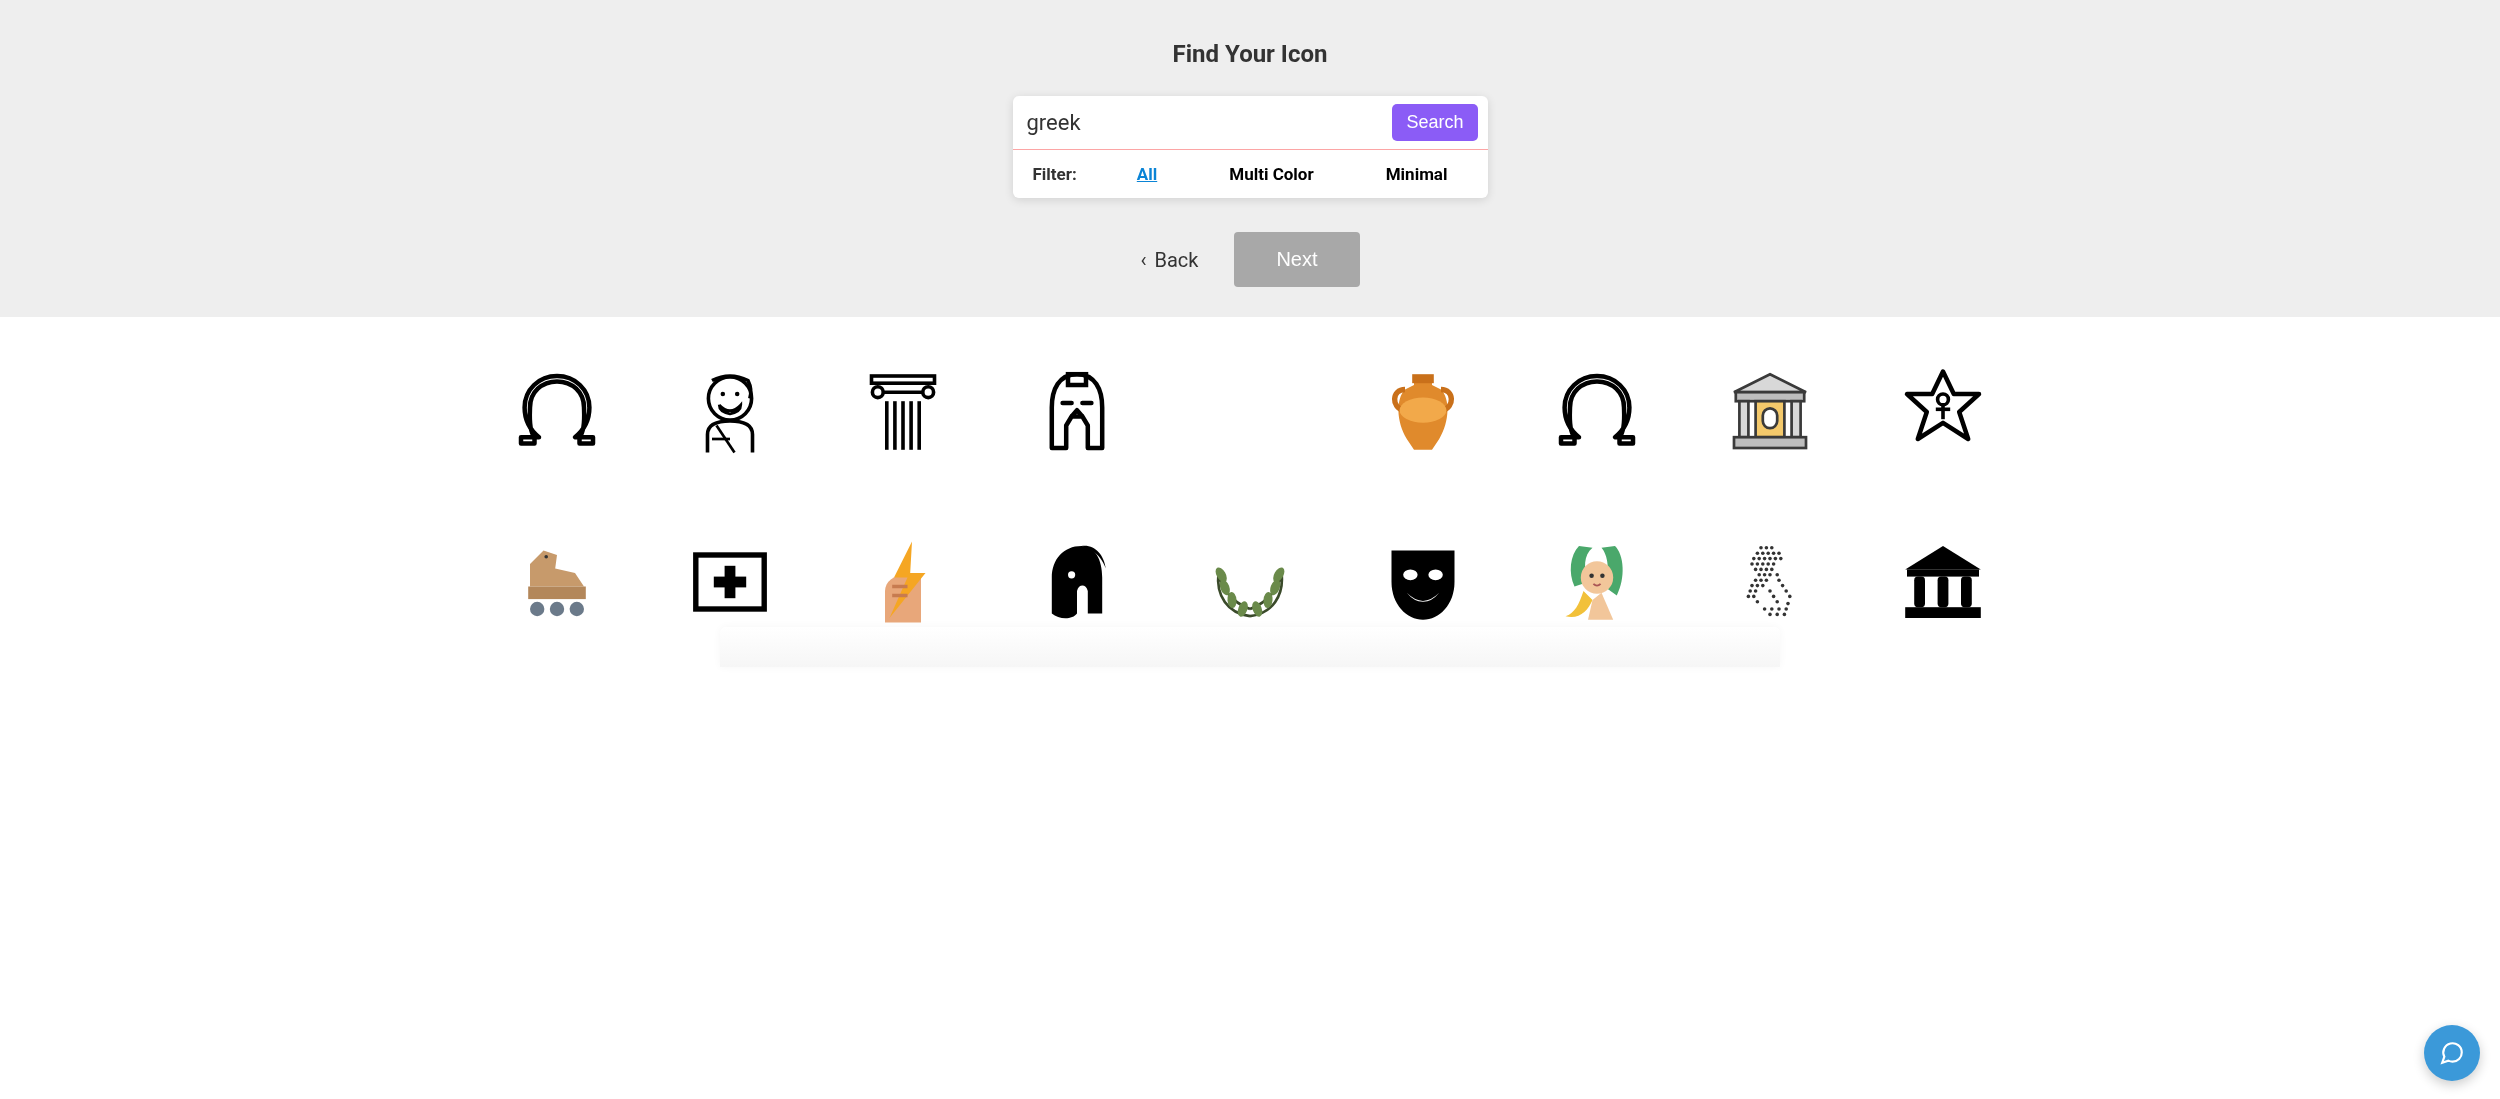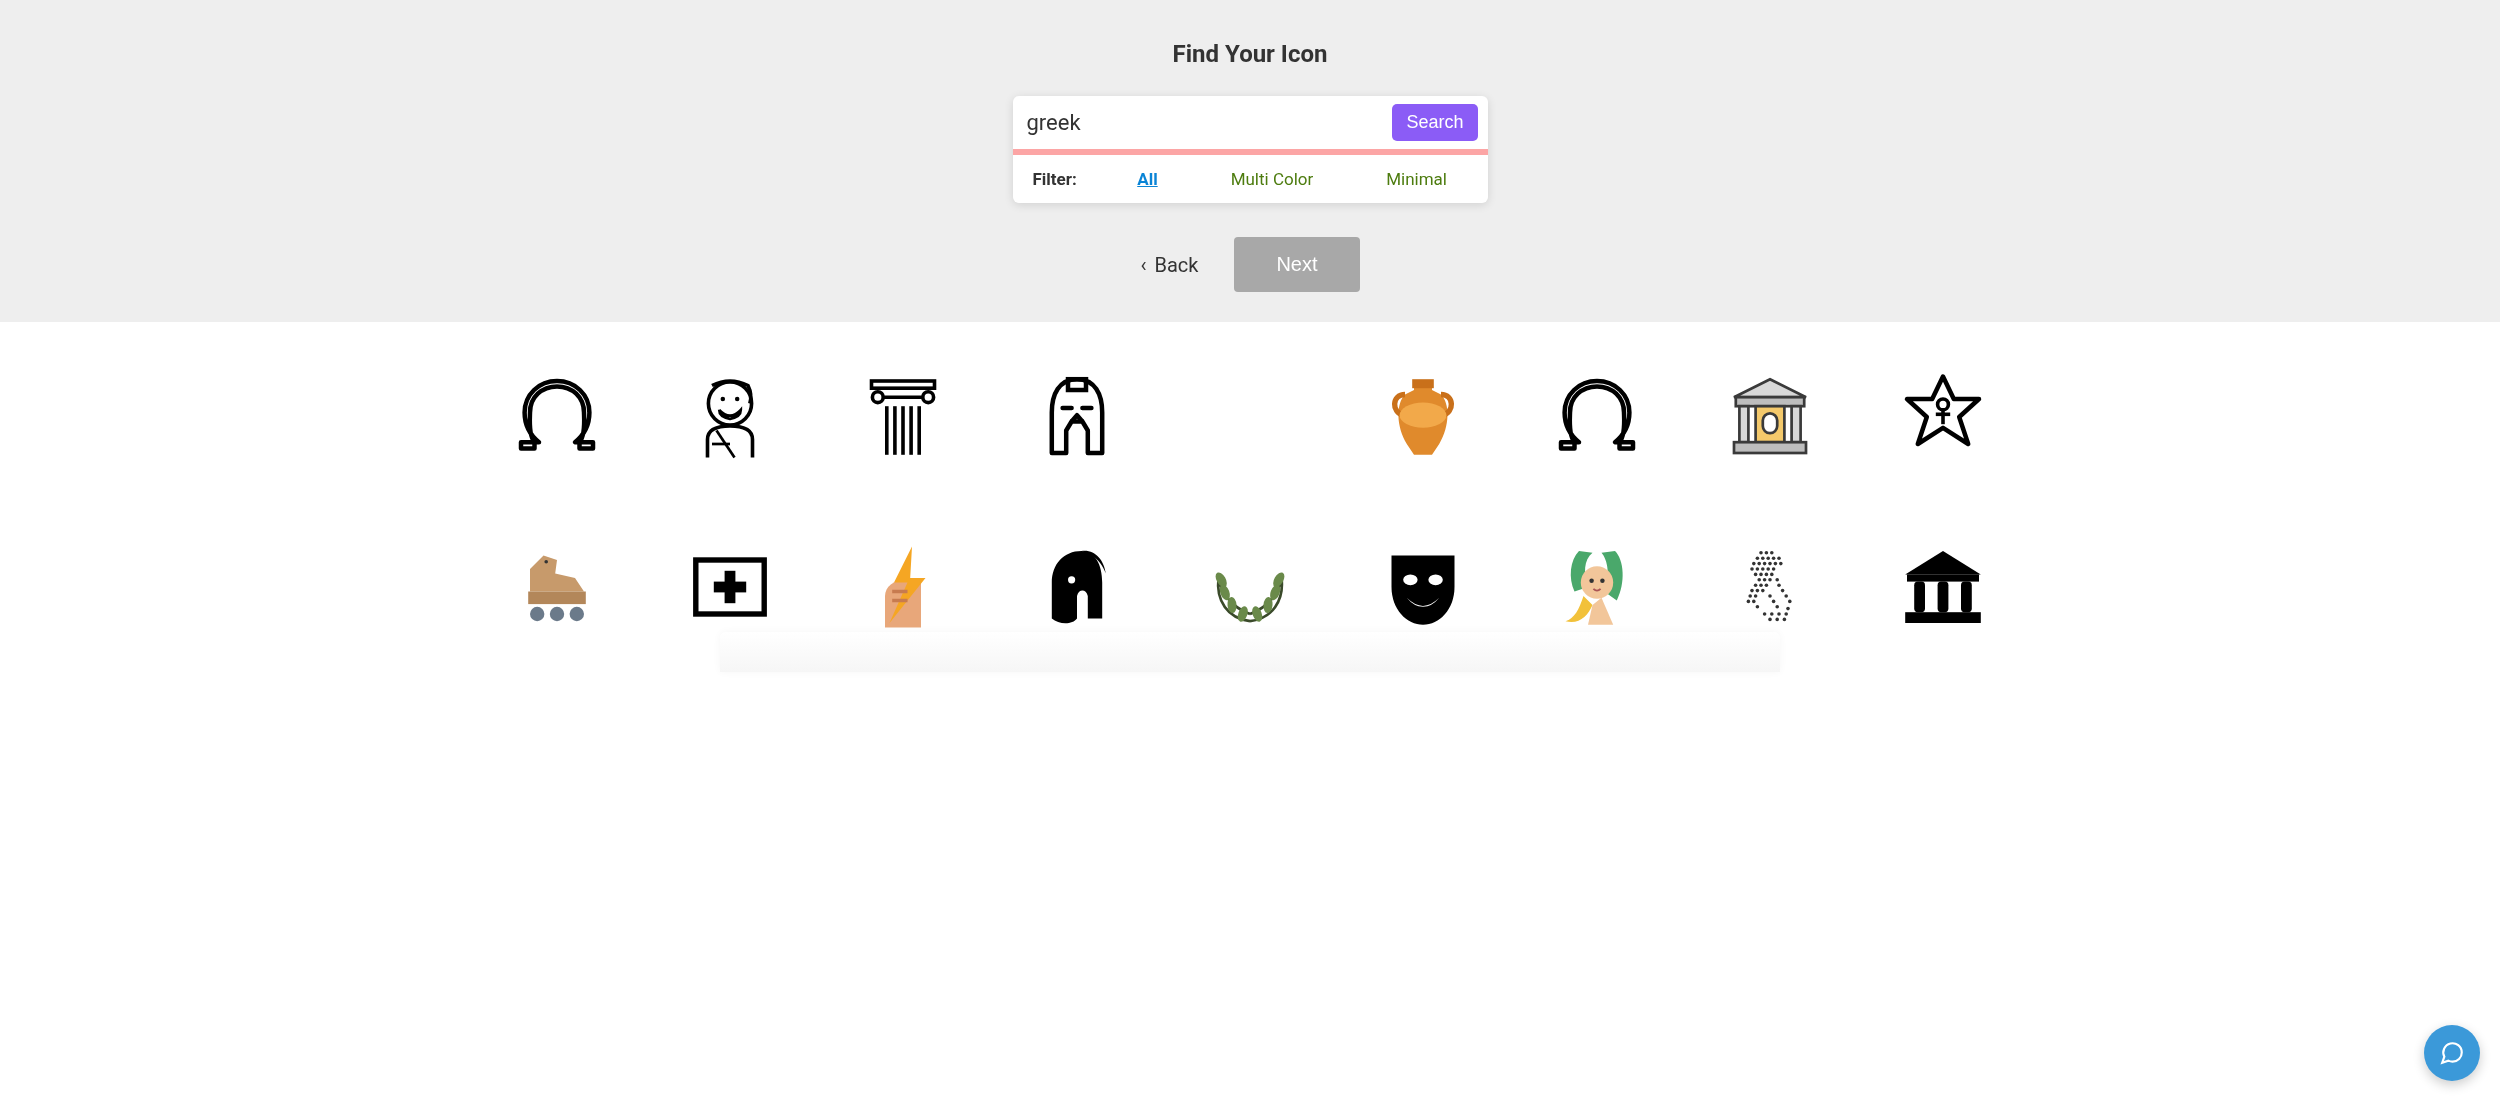--- a/index.html
+++ b/index.html
@@ -28,21 +28,21 @@
     border-radius: 6px;
     box-shadow: 0 2px 10px rgba(0,0,0,0.12);
     max-width: 475px;
     margin: 0 auto;
     overflow: hidden;
   }
   .search-row {
     display: flex;
     align-items: center;
     padding: 8px 10px 8px 14px;
-    border-bottom: 6px solid #fca5a5;
+    border-bottom: 1px solid #fca5a5;
   }
   .search-input {
     flex: 1;
     border: none;
     outline: none;
     font-size: 22px;
     color: #333;
     padding: 4px 0;
     font-family: inherit;
   }
@@ -69,22 +69,22 @@
     flex: 0 0 auto;
   }
   .filter-options {
     display: flex;
     gap: 32px;
     flex: 1;
     justify-content: space-around;
   }
   .filter-option {
     cursor: pointer;
-    color: #4d7c0f;
-    font-weight: 400;
+    color: #000000;
+    font-weight: 700;
   }
   .filter-option.active {
     color: #0a84d6;
     font-weight: 700;
     text-decoration: underline;
   }
   .nav-row {
     margin-top: 34px;
     display: flex;
     justify-content: center;

